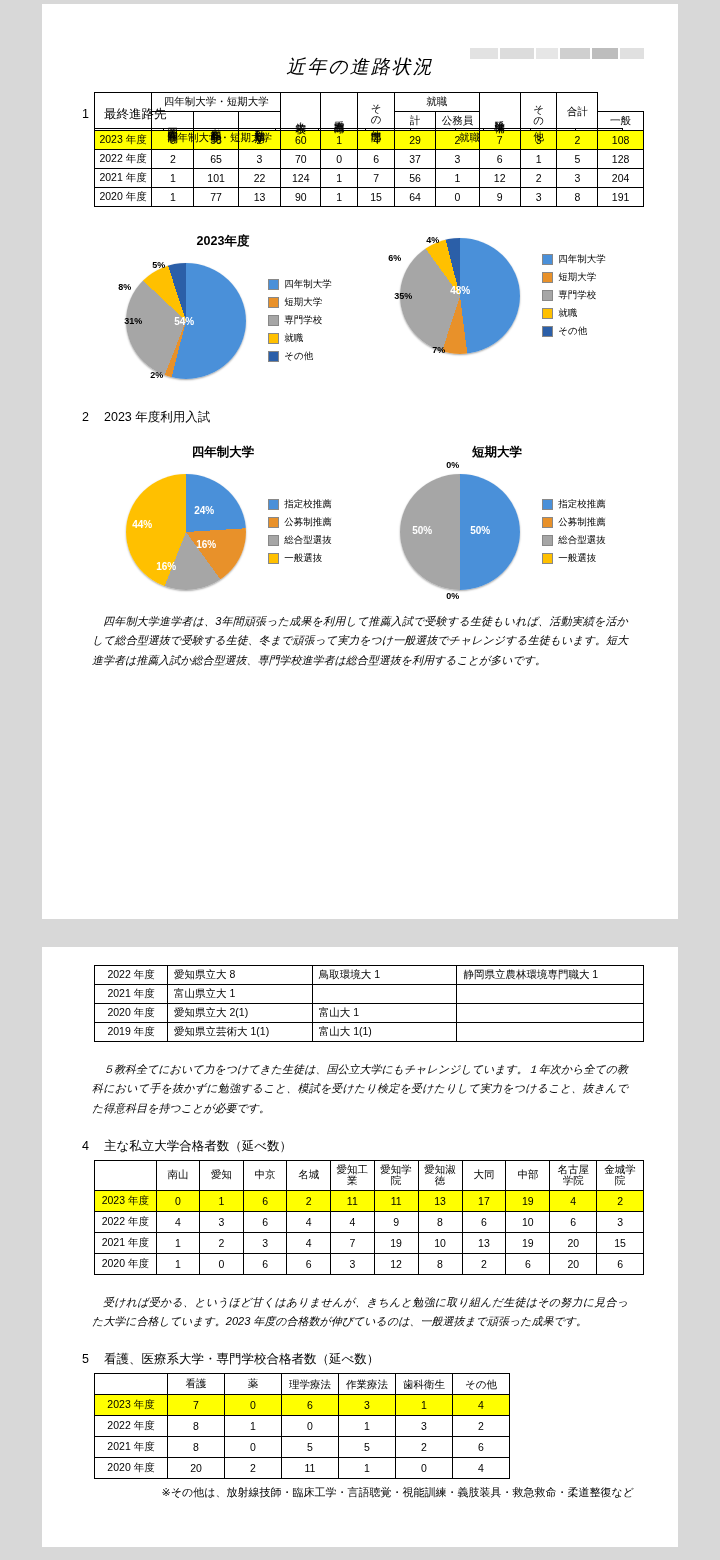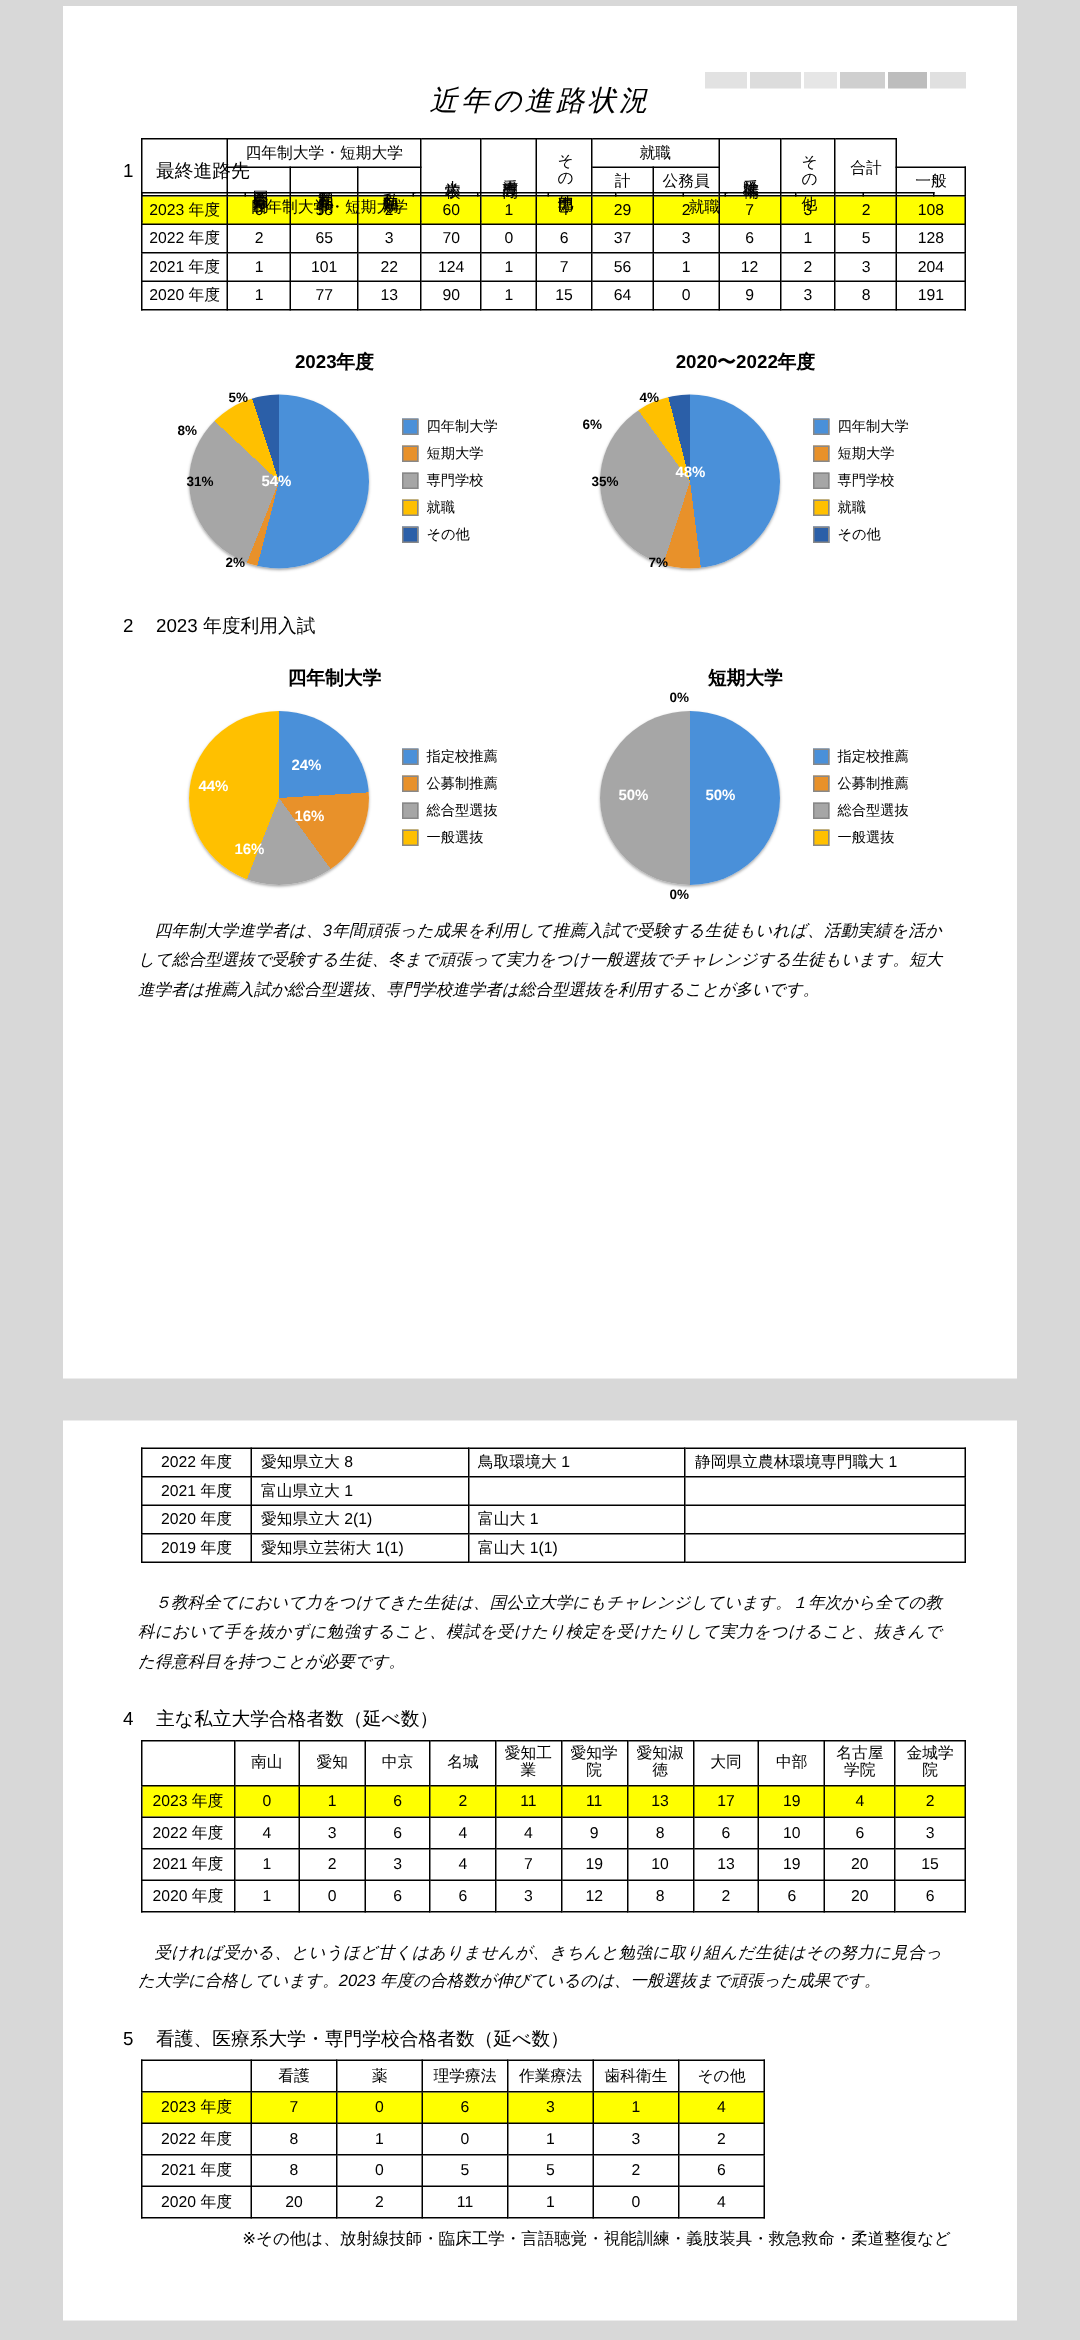--- a/index.html
+++ b/index.html
@@ -204,21 +204,20 @@
               </div>
             <div>
                 <span class="sw" style="background:#2b5fa8"></span>
                 <span>その他</span>
               </div>
           </div>
         </div>
       </div>
 
       <div class="chart-block">
-        <div class="chart-title">2020〜2022年度</div>
         <div class="chart-body">
           <div class="pie-holder">
             <div style="position:absolute;left:12px;top:5px;width:120px;height:116px;border-radius:50%;
                  background:conic-gradient(from 0deg,#4a90d9 0 48%,#e8912a 48% 55%,#a6a6a6 55% 90%,#ffc000 90% 96%,#2b5fa8 96% 100%);
                  box-shadow:0 1px 2px rgba(0,0,0,.35);"></div>
             <div class="pct big" style="left:62px;top:52px;">48%</div>
             <div class="pct" style="left:44px;top:112px;">7%</div>
             <div class="pct" style="left:6px;top:58px;">35%</div>
             <div class="pct" style="left:0px;top:20px;">6%</div>
             <div class="pct" style="left:38px;top:2px;">4%</div>

